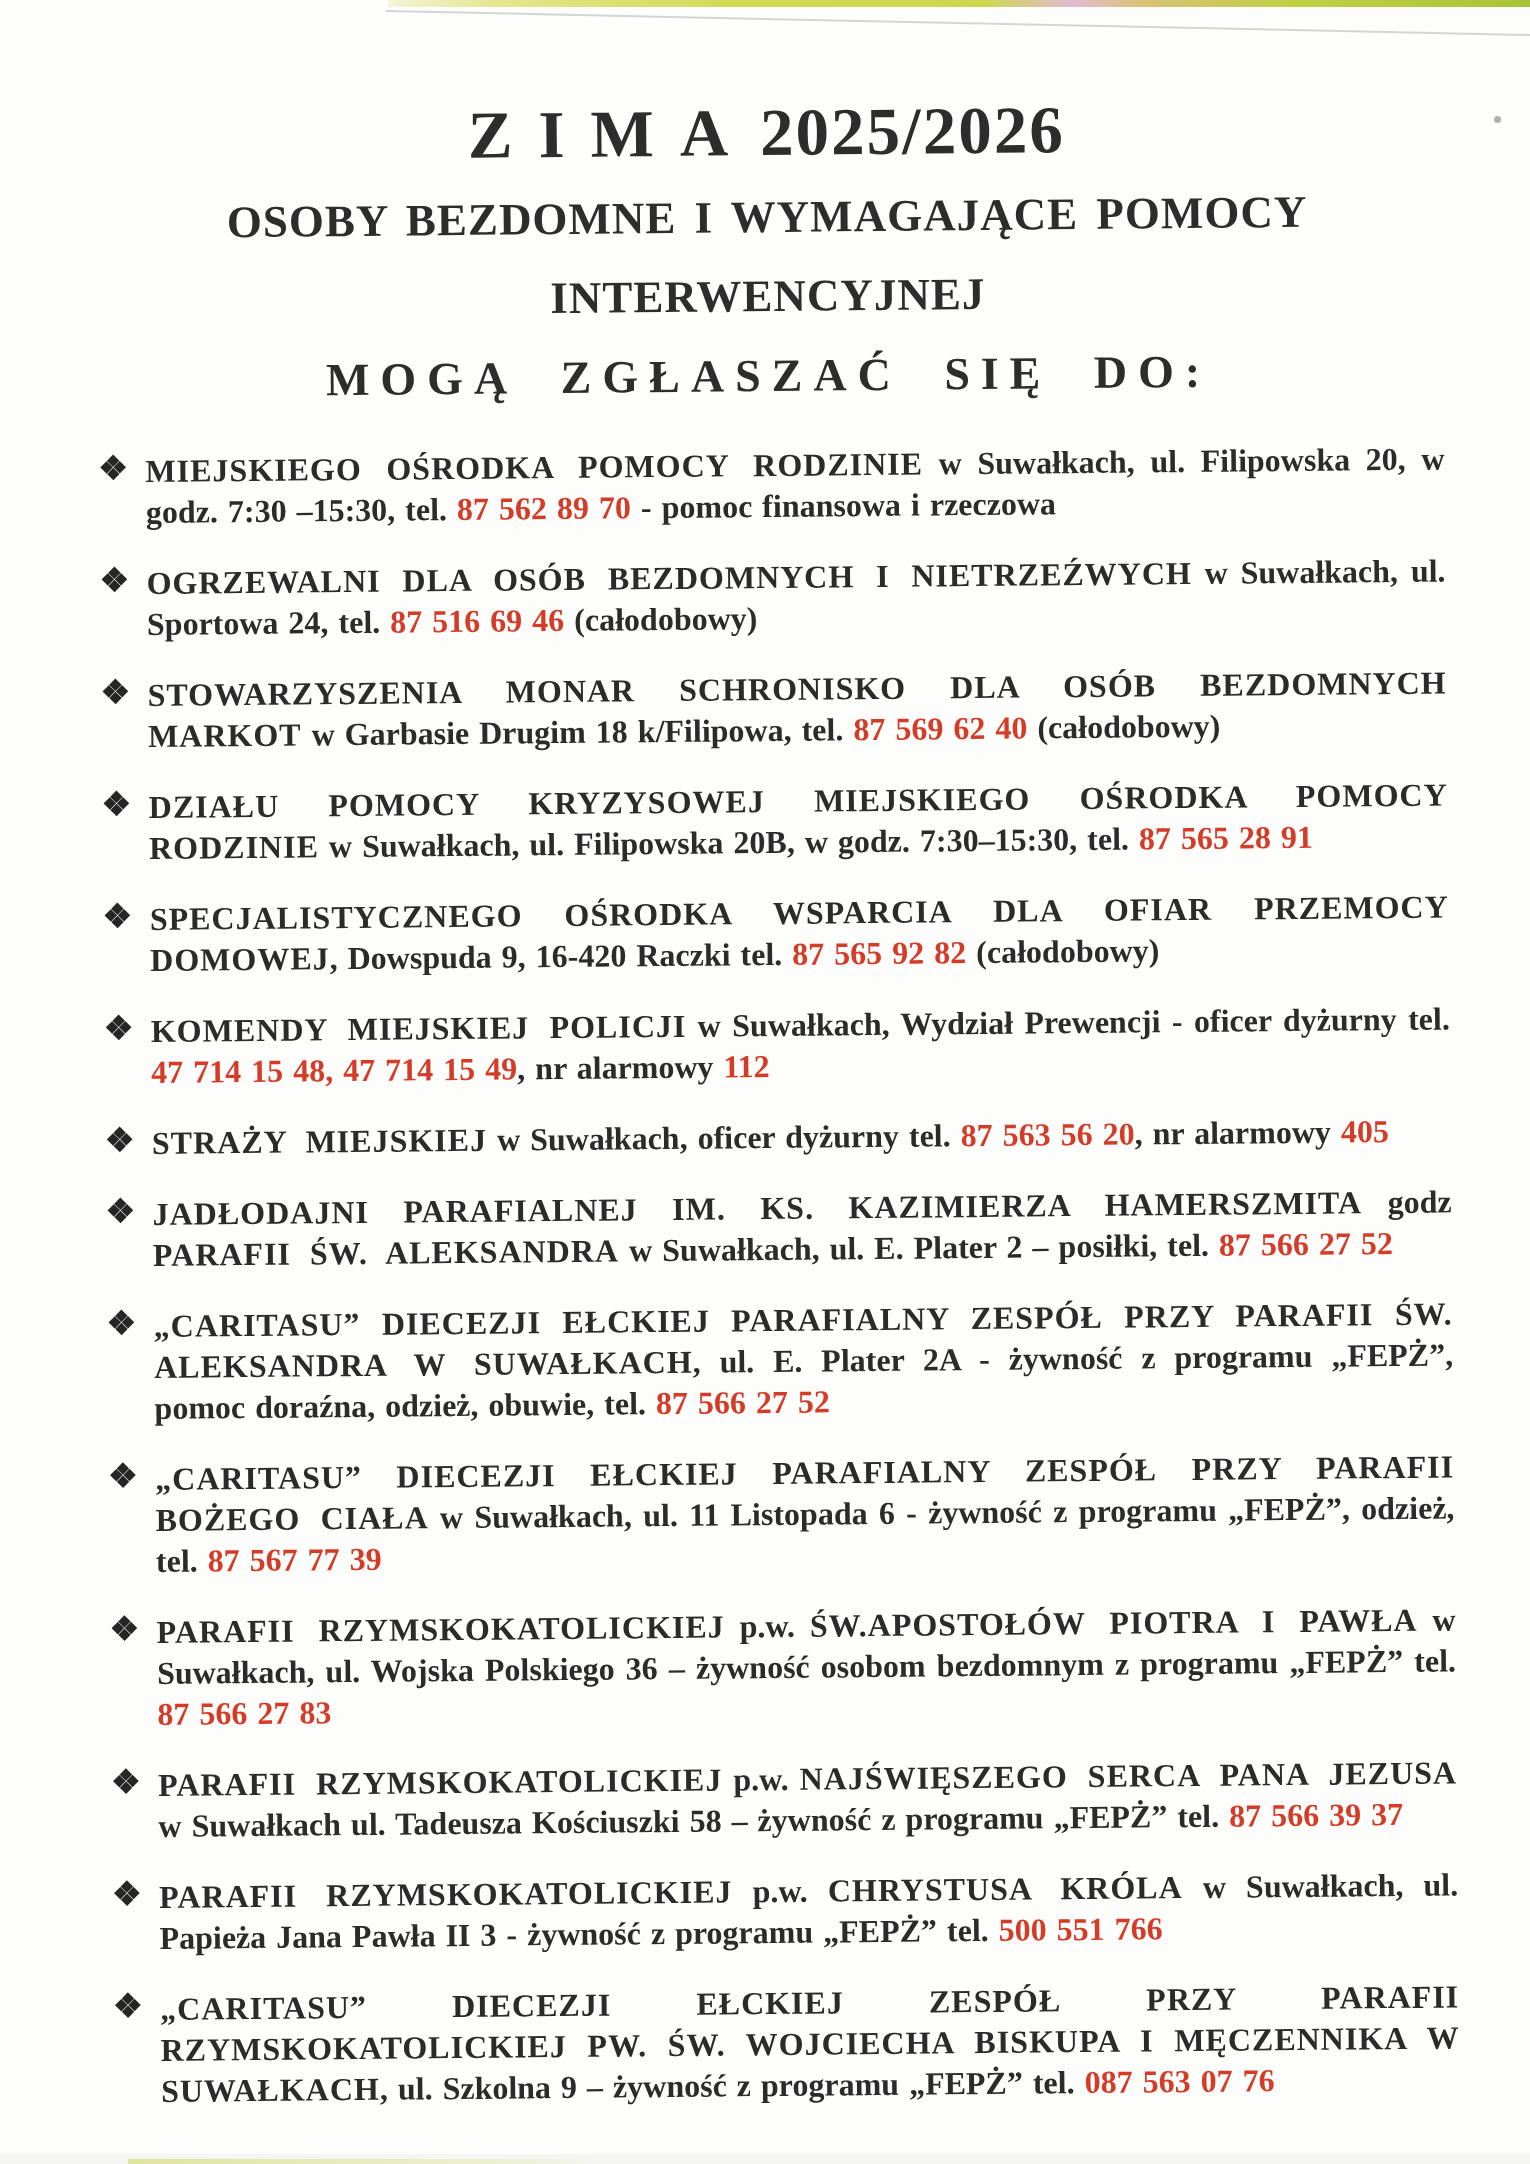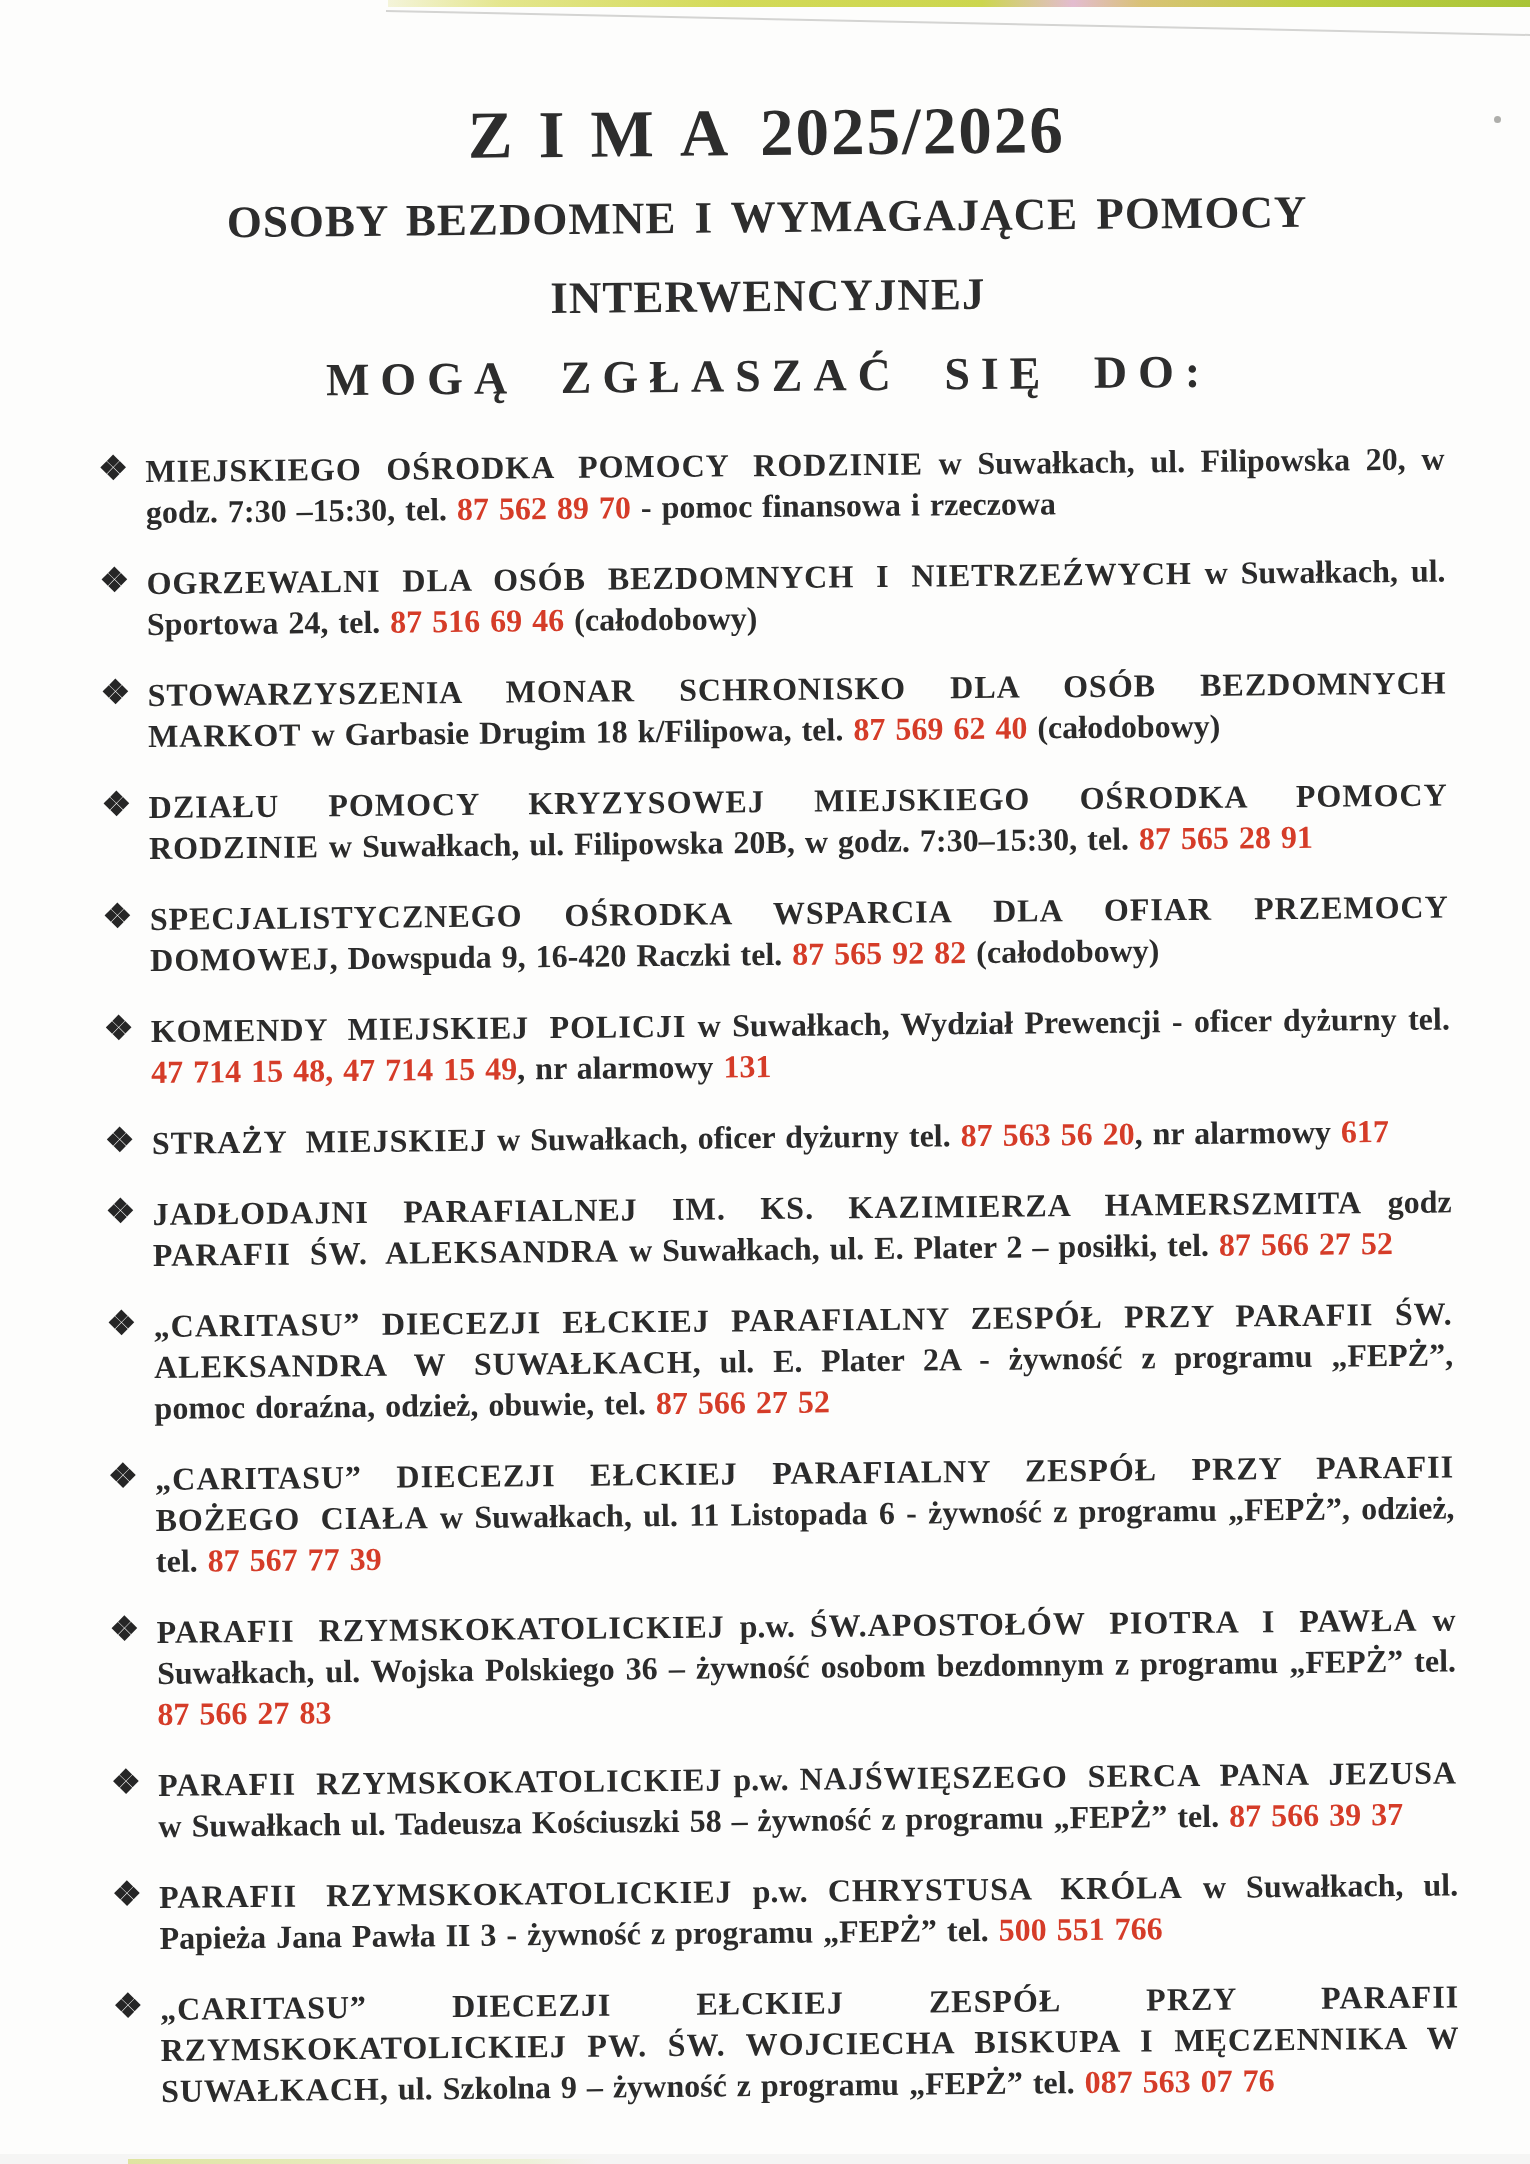--- a/index.html
+++ b/index.html
@@ -146,25 +146,25 @@
       <div class="item">
         <span class="bullet">❖</span>
         <div class="item-text"><span class="seg-caps">DZIAŁU POMOCY KRYZYSOWEJ MIEJSKIEGO OŚRODKA POMOCY RODZINIE</span><span class="seg-normal"> w Suwałkach, ul. Filipowska 20B, w godz. 7:30–15:30, tel. </span><span class="seg-phone">87 565 28 91</span></div>
       </div>
       <div class="item">
         <span class="bullet">❖</span>
         <div class="item-text"><span class="seg-caps">SPECJALISTYCZNEGO OŚRODKA WSPARCIA DLA OFIAR PRZEMOCY DOMOWEJ</span><span class="seg-normal">, Dowspuda 9, 16-420 Raczki tel. </span><span class="seg-phone">87 565 92 82</span><span class="seg-normal"> (całodobowy)</span></div>
       </div>
       <div class="item">
         <span class="bullet">❖</span>
-        <div class="item-text"><span class="seg-caps">KOMENDY MIEJSKIEJ POLICJI</span><span class="seg-normal"> w Suwałkach,  Wydział Prewencji  - oficer dyżurny tel. </span><span class="seg-phone">47 714 15 48,</span><span class="seg-normal"> </span><span class="seg-phone">47 714 15 49</span><span class="seg-normal">,  nr alarmowy </span><span class="seg-phone">131</span></div>
+        <div class="item-text"><span class="seg-caps">KOMENDY MIEJSKIEJ POLICJI</span><span class="seg-normal"> w Suwałkach,  Wydział Prewencji  - oficer dyżurny tel. </span><span class="seg-phone">47 714 15 48,</span><span class="seg-normal"> </span><span class="seg-phone">47 714 15 49</span><span class="seg-normal">,  nr alarmowy </span><span class="seg-phone">112</span></div>
       </div>
       <div class="item">
         <span class="bullet">❖</span>
-        <div class="item-text"><span class="seg-caps">STRAŻY MIEJSKIEJ</span><span class="seg-normal"> w Suwałkach, oficer dyżurny  tel.  </span><span class="seg-phone">87 563 56 20</span><span class="seg-normal">, nr alarmowy </span><span class="seg-phone">617</span></div>
+        <div class="item-text"><span class="seg-caps">STRAŻY MIEJSKIEJ</span><span class="seg-normal"> w Suwałkach, oficer dyżurny  tel.  </span><span class="seg-phone">87 563 56 20</span><span class="seg-normal">, nr alarmowy </span><span class="seg-phone">405</span></div>
       </div>
       <div class="item">
         <span class="bullet">❖</span>
         <div class="item-text"><span class="seg-caps">JADŁODAJNI PARAFIALNEJ IM. KS. KAZIMIERZA HAMERSZMITA</span><span class="seg-normal"> godz </span><span class="seg-caps">PARAFII ŚW. ALEKSANDRA</span><span class="seg-normal"> w Suwałkach, ul. E. Plater 2 –  posiłki,  tel. </span><span class="seg-phone">87 566 27 52</span></div>
       </div>
       <div class="item">
         <span class="bullet">❖</span>
         <div class="item-text"><span class="seg-caps">„CARITASU” DIECEZJI EŁCKIEJ PARAFIALNY ZESPÓŁ PRZY PARAFII ŚW. ALEKSANDRA W SUWAŁKACH</span><span class="seg-normal">, ul. E. Plater 2A -  żywność z programu „FEPŻ”, pomoc doraźna, odzież, obuwie,  tel. </span><span class="seg-phone">87 566 27 52</span></div>
       </div>
       <div class="item">

